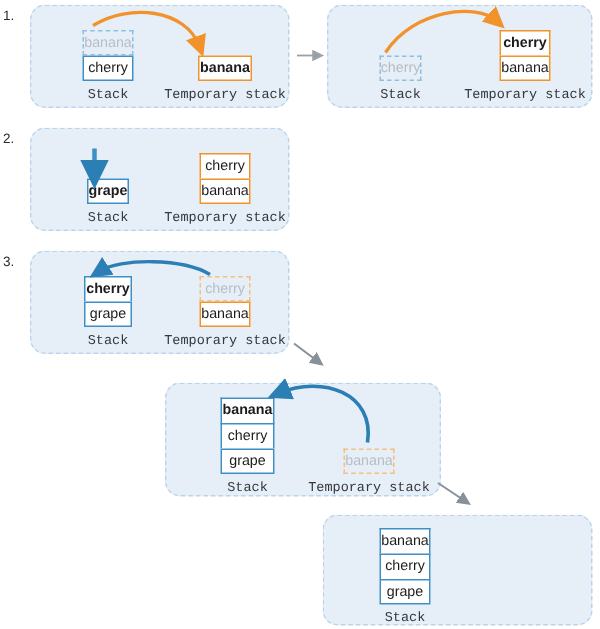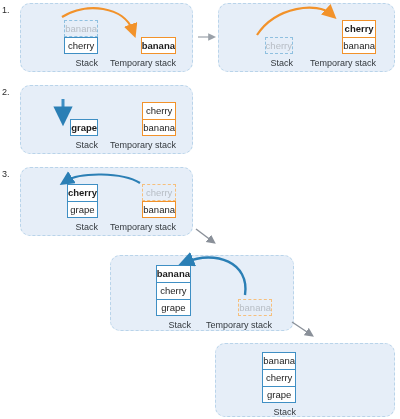--- a/index.html
+++ b/index.html
@@ -30,21 +30,21 @@
     border: 1px dashed #b9d4ea;
     border-radius: 10px;
     box-sizing: border-box;
   }
 
   
   .stack {
     position: absolute;
     display: flex;
     flex-direction: column;
-    align-items: flex-end;
+    align-items: center;
   }
   .cells {
     display: flex;
     flex-direction: column;
   }
   .cell {
     box-sizing: border-box;
     height: 17px;
     line-height: 15px;
     font-size: 9.5px;
@@ -92,20 +92,21 @@
   .base.orange { background: #f2922a; }
   .base.none { background: transparent; }
 
   .stack-label {
     margin-top: 2px;
     font-size: 9px;
     color: #33383d;
     text-align: center;
     line-height: 11px;
     white-space: nowrap;
+    font-family: Liberation Mono, monospace;
   }
 
   
   .arrows {
     position: absolute;
     left: 0; top: 0;
     width: 400px; height: 419px;
     pointer-events: none;
   }
 </style>

